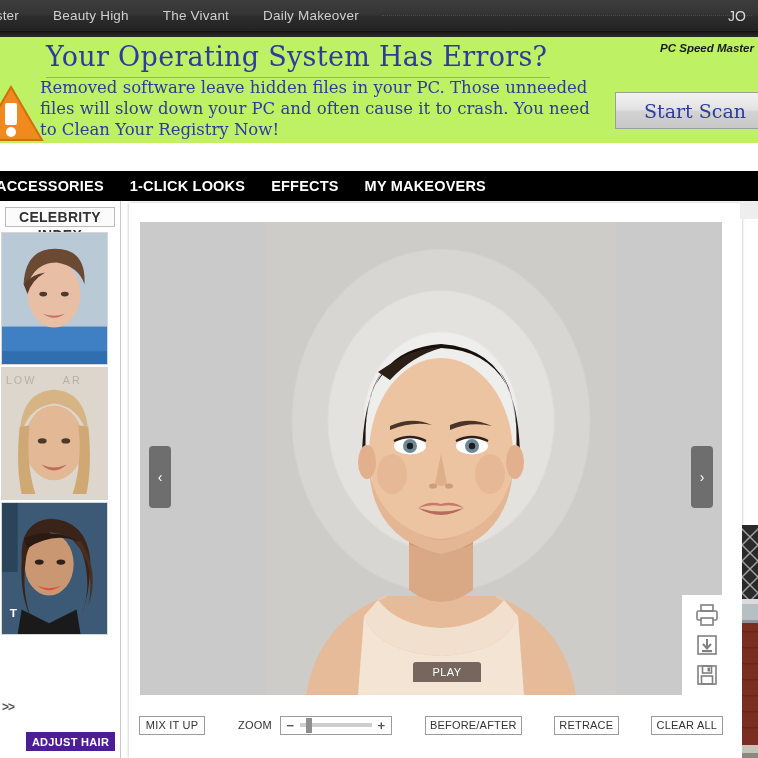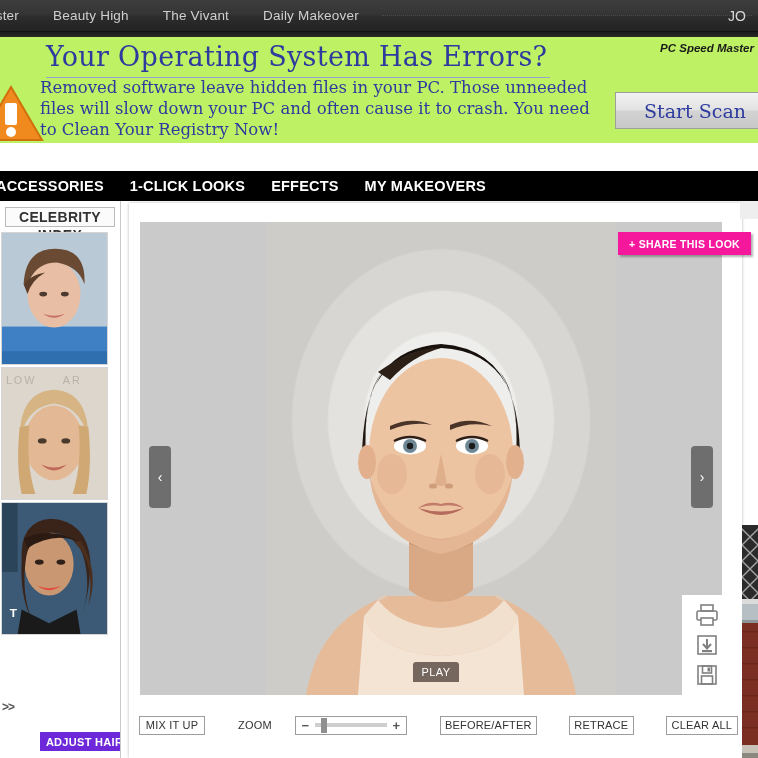--- a/index.html
+++ b/index.html
@@ -141,22 +141,22 @@
   .sb-remove {
     font-size: 11px; color: #555; letter-spacing: .3px; margin-right: 4px;
     cursor: pointer;
   }
   .sb-remove-x {
     width: 15px; height: 15px; background: #8c8c8c; color: #fff;
     font-size: 11px; line-height: 15px; text-align: center;
     margin-right: 5px; cursor: pointer;
   }
   .sb-adjust {
-    position: absolute; left: 40px; bottom: 7px; width: 89px; height: 19px;
-    background: #6d28d9; color: #ffffff;
+    position: absolute; left: 26px; bottom: 7px; width: 89px; height: 19px;
+    background: #4c1d95; color: #ffffff;
     font-size: 11px; font-weight: bold; letter-spacing: .3px;
     display: flex; align-items: center; justify-content: center;
     cursor: pointer;
   }
 
   
   .main-panel {
     position: absolute; left: 129px; top: 203px; width: 613px; height: 555px;
     background: #ffffff;
     box-shadow: 0 0 3px rgba(0,0,0,.28);
@@ -186,21 +186,21 @@
   .share-btn {
     position: absolute; right: -9px; top: 29px; height: 23px;
     background: #f5189c; color: #ffffff;
     font-size: 10.5px; font-weight: bold; letter-spacing: .3px;
     padding: 0 11px; display: flex; align-items: center;
     cursor: pointer; white-space: nowrap;
     box-shadow: 2px 2px 2px rgba(0,0,0,.3);
   }
 
   .play-btn {
-    position: absolute; left: 273px; top: 440px; width: 46px; height: 20px;
+    position: absolute; left: 273px; top: 440px; width: 68px; height: 20px;
     background: #75675d; border-radius: 3px 3px 0 0;
     color: #ffffff; font-size: 11px; letter-spacing: .4px;
     display: flex; align-items: center; justify-content: center;
     cursor: pointer;
   }
 
   .side-tools {
     position: absolute; left: 553px; top: 392px; width: 49px; height: 100px;
     background: #ffffff; display: flex; flex-direction: column;
     align-items: center; justify-content: center; gap: 8px;
@@ -396,21 +396,20 @@
 
           <path d="M160 314 Q175 322 190 314 Q175 320 160 314 Z" fill="#dcab87"></path>
         </svg>
       </div>
 
       <div class="nav-arrow left">‹</div>
       <div class="nav-arrow right">›</div>
       <div class="play-btn">PLAY</div>
     </div>
 
-    <div class="share-btn">+ SHARE THIS LOOK</div>
 
     <div class="side-tools">
       <span class="tool-icon">
         <svg viewBox="0 0 24 22" width="24" height="22">
           <rect x="6" y="1" width="12" height="6" fill="none" stroke="#808080" stroke-width="1.6"></rect>
           <rect x="2" y="7" width="20" height="9" rx="1.5" fill="none" stroke="#808080" stroke-width="1.6"></rect>
           <rect x="6" y="14" width="12" height="7" fill="#ffffff" stroke="#808080" stroke-width="1.6"></rect>
         </svg>
       </span>
       <span class="tool-icon">
@@ -428,21 +427,21 @@
           <rect x="6.5" y="12" width="11" height="8" fill="none" stroke="#808080" stroke-width="1.6"></rect>
         </svg>
       </span>
     </div>
   </div>
 
   <div class="toolbar">
     <div class="tb-btn" style="margin-left:10px;width:66px;">MIX IT UP</div>
 
     <div class="zoom-group" style="margin-left:33px;">
-      <span class="tb-label" style="margin-right:23px;">ZOOM</span>
+      <span class="tb-label" style="margin-right:8px;">ZOOM</span>
       <div class="zoom-box">
         <span class="zoom-sign">−</span>
         <span class="zoom-track">
           <span class="rail"></span>
           <span class="handle"></span>
         </span>
         <span class="zoom-sign">+</span>
       </div>
     </div>
 

